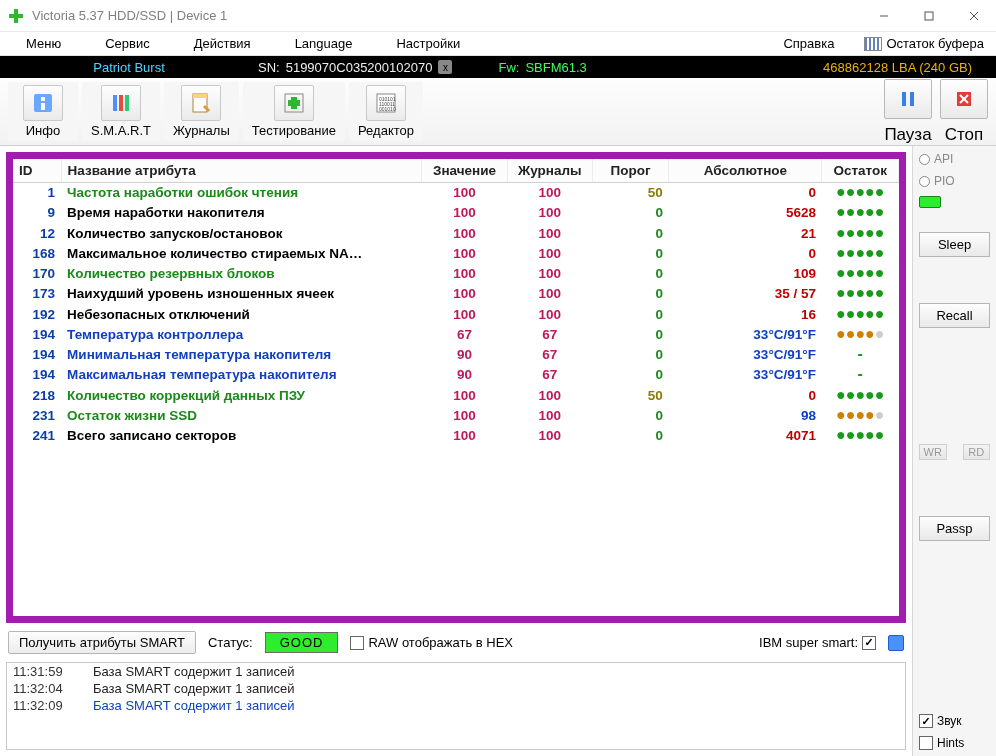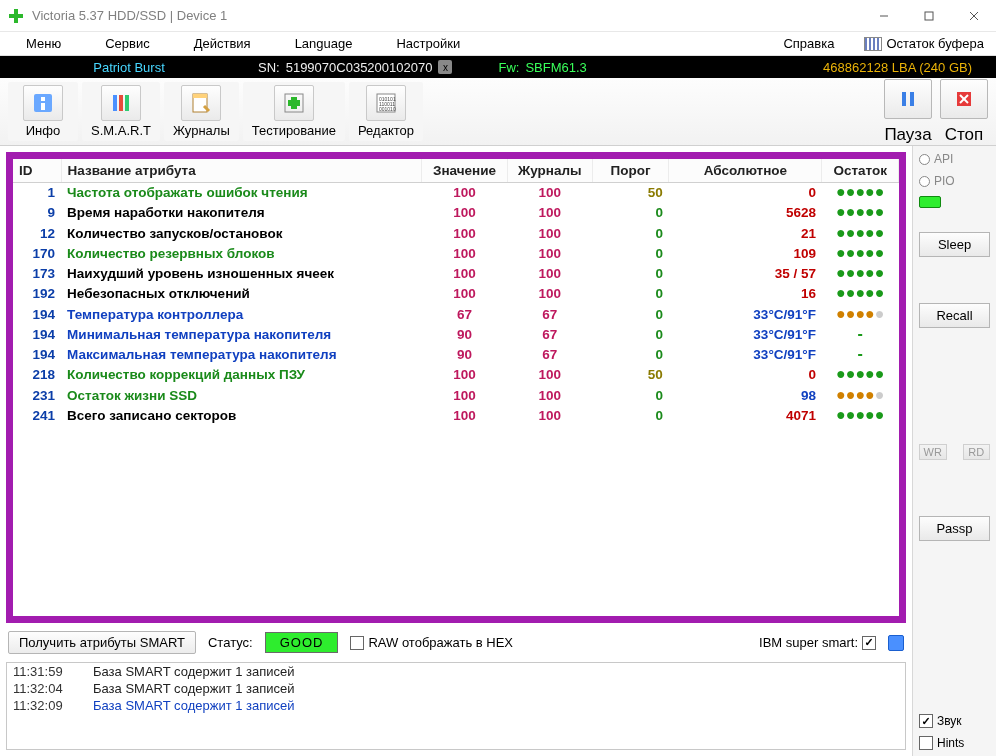--- a/index.html
+++ b/index.html
@@ -420,21 +420,21 @@
             <th class="col-val">Значение</th>
             <th class="col-worst">Журналы</th>
             <th class="col-thresh">Порог</th>
             <th class="col-abs">Абсолютное</th>
             <th class="col-rest">Остаток</th>
           </tr>
         </thead>
         <tbody id="smart-tbody">
               <tr>
                 <td class="col-id">1</td>
-                <td class="col-name name-green">Частота отображать ошибок чтения</td>
+                <td class="col-name name-green">Частота наработки ошибок чтения</td>
                 <td class="col-val">100</td>
                 <td class="col-worst">100</td>
                 <td class="col-thresh thresh-olive">50</td>
                 <td class="col-abs abs-red">0</td>
                 <td class="col-rest"><span class="dots green">●●●●●</span></td>
               </tr>
               <tr>
                 <td class="col-id">9</td>
                 <td class="col-name name-black">Время наработки накопителя</td>
                 <td class="col-val">100</td>
@@ -443,20 +443,29 @@
                 <td class="col-abs abs-red">5628</td>
                 <td class="col-rest"><span class="dots green">●●●●●</span></td>
               </tr>
               <tr>
                 <td class="col-id">12</td>
                 <td class="col-name name-black">Количество запусков/остановок</td>
                 <td class="col-val">100</td>
                 <td class="col-worst">100</td>
                 <td class="col-thresh thresh-green">0</td>
                 <td class="col-abs abs-red">21</td>
+                <td class="col-rest"><span class="dots green">●●●●●</span></td>
+              </tr>
+              <tr>
+                <td class="col-id">168</td>
+                <td class="col-name name-black">Максимальное количество стираемых NA…</td>
+                <td class="col-val">100</td>
+                <td class="col-worst">100</td>
+                <td class="col-thresh thresh-green">0</td>
+                <td class="col-abs abs-red">0</td>
                 <td class="col-rest"><span class="dots green">●●●●●</span></td>
               </tr>
               <tr>
                 <td class="col-id">170</td>
                 <td class="col-name name-green">Количество резервных блоков</td>
                 <td class="col-val">100</td>
                 <td class="col-worst">100</td>
                 <td class="col-thresh thresh-green">0</td>
                 <td class="col-abs abs-red">109</td>
                 <td class="col-rest"><span class="dots green">●●●●●</span></td>

